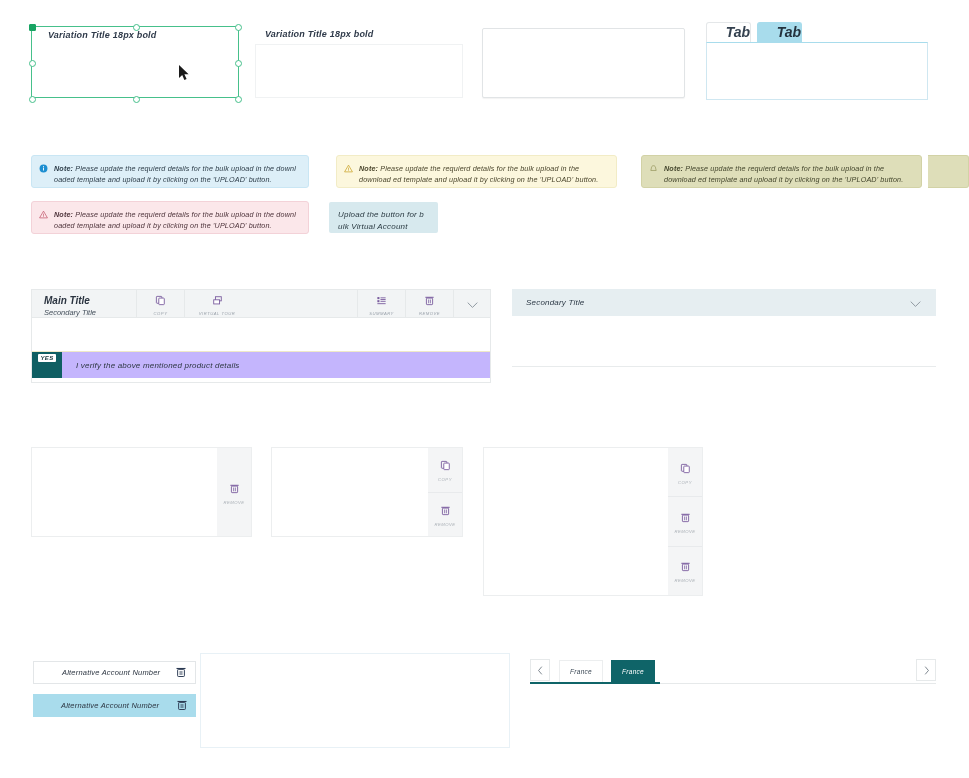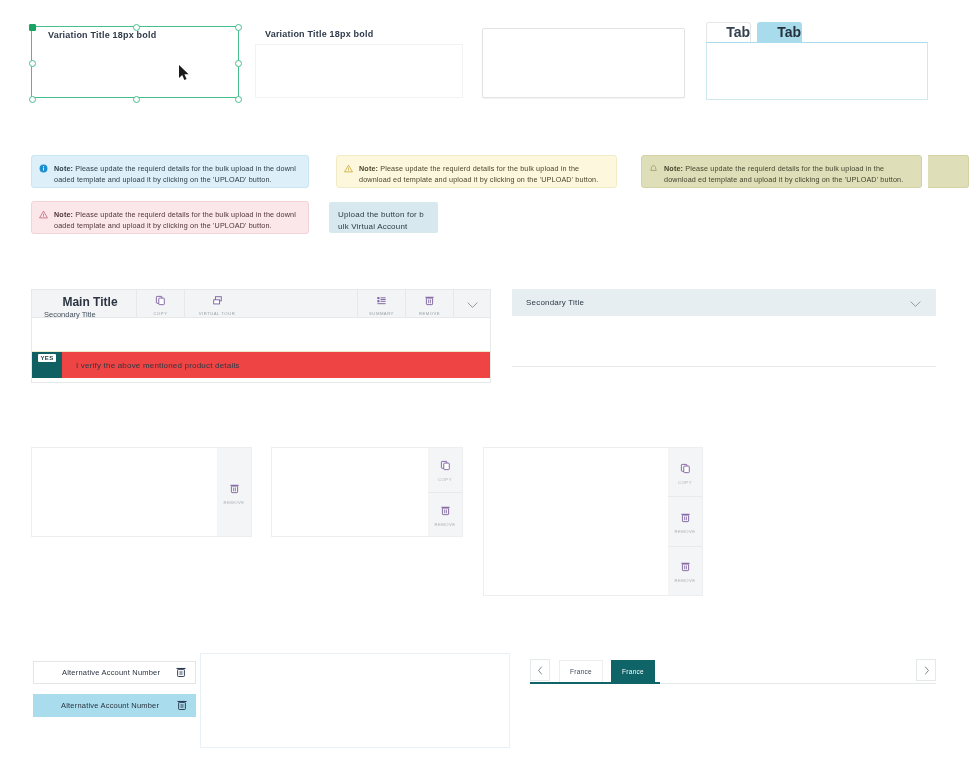--- a/index.html
+++ b/index.html
@@ -1,21 +1,21 @@
 <!DOCTYPE html>
 <html><head>
 <meta charset="utf-8">
 <style>
   html,body{margin:0;padding:0;}
   body{
     width:969px;height:778px;background:#ffffff;
     font-family:"Liberation Sans", sans-serif;
     color:#2e3440;overflow:hidden;position:relative;
   }
-  .canvas{position:absolute;inset:0;}
+  .canvas{position:absolute;inset:0;font-style:italic;}
   .abs{position:absolute;box-sizing:border-box;}
 
   
   .var-frame{background:#fff;border:1px solid #e3e6e8;}
   .var-frame.selected{border:1px solid #46c08b;}
   .var-title{
     font-size:9px;font-weight:bold;color:#2f3a4a;
     letter-spacing:.2px;white-space:nowrap;
   }
   .handle{
@@ -58,32 +58,32 @@
     letter-spacing:.2px;
   }
 
   
   .acc{border:1px solid #e6e9ea;background:#fff;box-sizing:border-box;}
   .acc-head{
     display:flex;align-items:stretch;height:27px;
     background:#f2f4f5;border-bottom:1px solid #e6e9ea;
   }
   .acc-titles{padding:4px 0 0 12px;flex:0 0 auto;width:92px;}
-  .acc-main{font-size:12px;font-weight:bold;color:#2b3440;line-height:1.35;text-align:center;}
+  .acc-main{font-size:10px;font-weight:bold;color:#2b3440;line-height:1.35;}
   .acc-sec{font-size:7.5px;color:#45505c;line-height:1.35;}
   .tool{
     flex:0 0 auto;width:47px;border-left:1px solid #e6e9ea;
     display:flex;flex-direction:column;align-items:center;justify-content:center;
     gap:1px;
   }
   .tool .lbl{font-size:4.2px;letter-spacing:.5px;color:#9aa2ab;text-transform:uppercase;}
   .spacer{flex:1 1 auto;}
   .acc-body{height:33px;background:#fff;}
   .verify-bar{
-    display:flex;align-items:center;height:26px;background:#ef4444;
+    display:flex;align-items:center;height:26px;background:#c4b5fd;
     border-top:1px solid #efe9c8;
   }
   .yes-toggle{
     width:30px;height:26px;background:#0f5f63;position:relative;flex:0 0 auto;
     display:flex;align-items:flex-start;justify-content:center;
   }
   .yes-chip{
     margin-top:2px;background:#fff;color:#1b3b3d;font-size:6px;font-weight:bold;
     padding:1px 3px;border-radius:1px;letter-spacing:.3px;
   }

